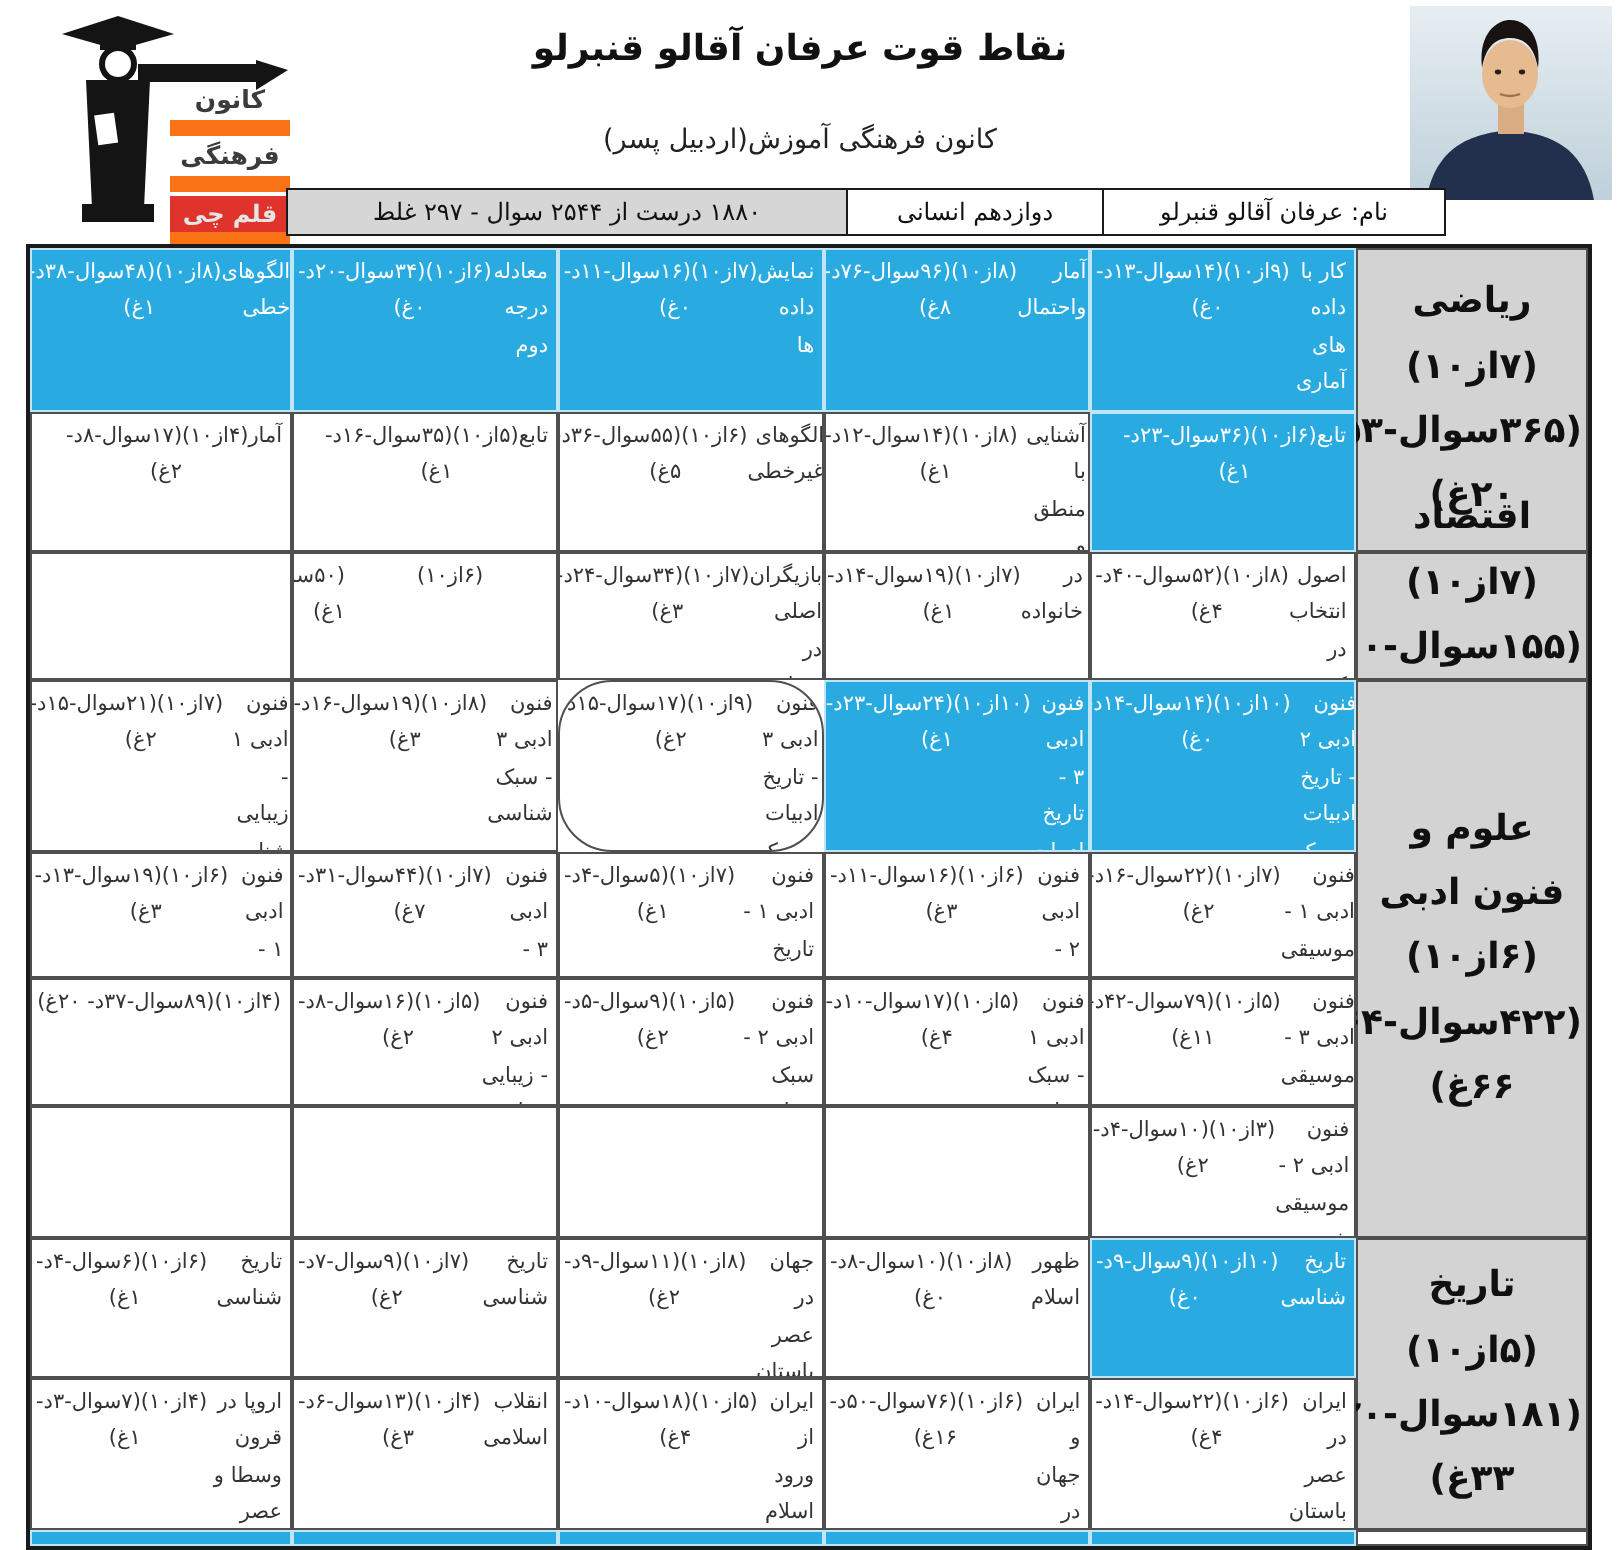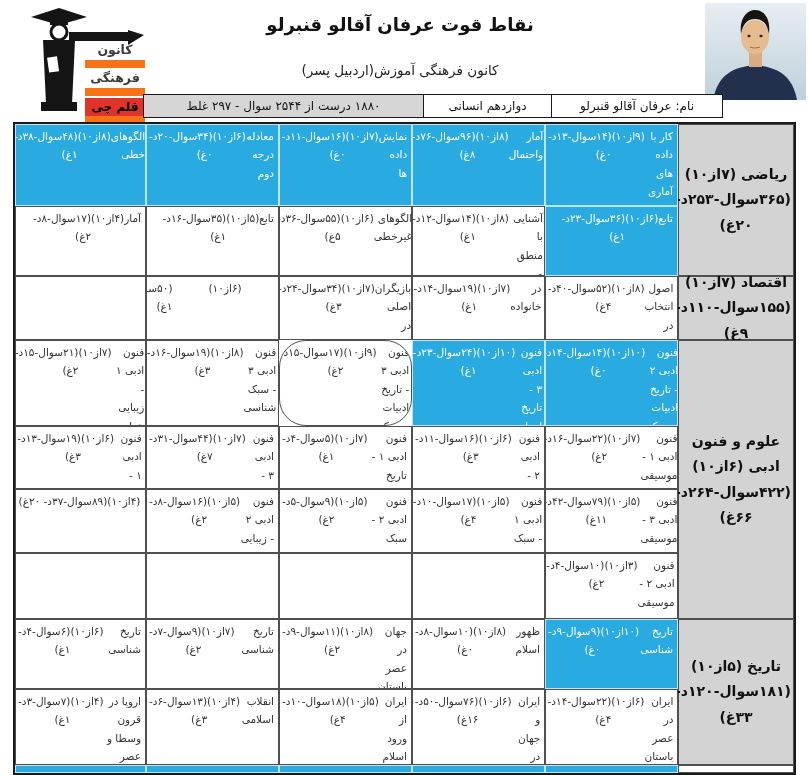--- a/index.html
+++ b/index.html
@@ -21,37 +21,37 @@
   .info-grade{left:423px;width:129px;}
   .info-total{left:143px;width:281px;background:#d6d6d6;}
 
   
   .logo{position:absolute;left:14px;top:4px;width:131px;height:112px;}
   .logo svg{position:absolute;left:0;top:0;}
   .logo-words{position:absolute;right:0;top:36px;width:60px;}
   .logo-word{height:20px;line-height:20px;text-align:center;font-size:12.5px;font-weight:bold;
              color:#3b3b3b;border-bottom:8px solid #f97316;}
   .logo-badge{position:absolute;right:0;bottom:0;width:60px;height:18px;line-height:18px;
-             text-align:center;font-size:12px;font-weight:bold;color:#000000;background:var(--red);}
+             text-align:center;font-size:12px;font-weight:bold;color:#e5e5e5;background:var(--red);}
 
   
   .photo{position:absolute;left:705px;top:3px;width:101px;height:97px;overflow:hidden;}
 
   
   .tbl{position:absolute;left:13px;top:122px;width:783px;height:653px;box-sizing:border-box;
        border:2px solid #1a1a1a;display:grid;direction:rtl;
        grid-template-columns:116px 133px 133px 133px 133px 131px;
        grid-template-rows:82px 70px 64px 86px 63px 64px 66px 70px 76px 8px;}
   .cell{border:1px solid var(--line);box-sizing:border-box;padding:2px 4px 2px 2px;
         display:flex;justify-content:center;text-align:right;
         font-size:10.5px;line-height:1.75;color:#333;overflow:hidden;background:#fff;}
   .cell.hl{background:var(--hl);color:#fff;border-color:#bfe6f7;}
   .subject{border:1px solid var(--line);box-sizing:border-box;background:var(--subj);
         display:flex;flex-direction:column;justify-content:center;text-align:center;
-        font-size:14px;font-weight:bold;color:#101010;line-height:1.8;padding:2px;}
+        font-size:18px;font-weight:bold;color:#101010;line-height:1.8;padding:2px;}
 </style>
 </head>
 <body>
 
 <div class="page">
 
   <div class="logo">
     <svg width="131" height="112" viewBox="0 0 131 112">
       <polygon points="17,13 45,4 73,13 45,21" fill="#141414"></polygon>
       <rect x="36" y="16" width="18" height="5" fill="#141414"></rect>

